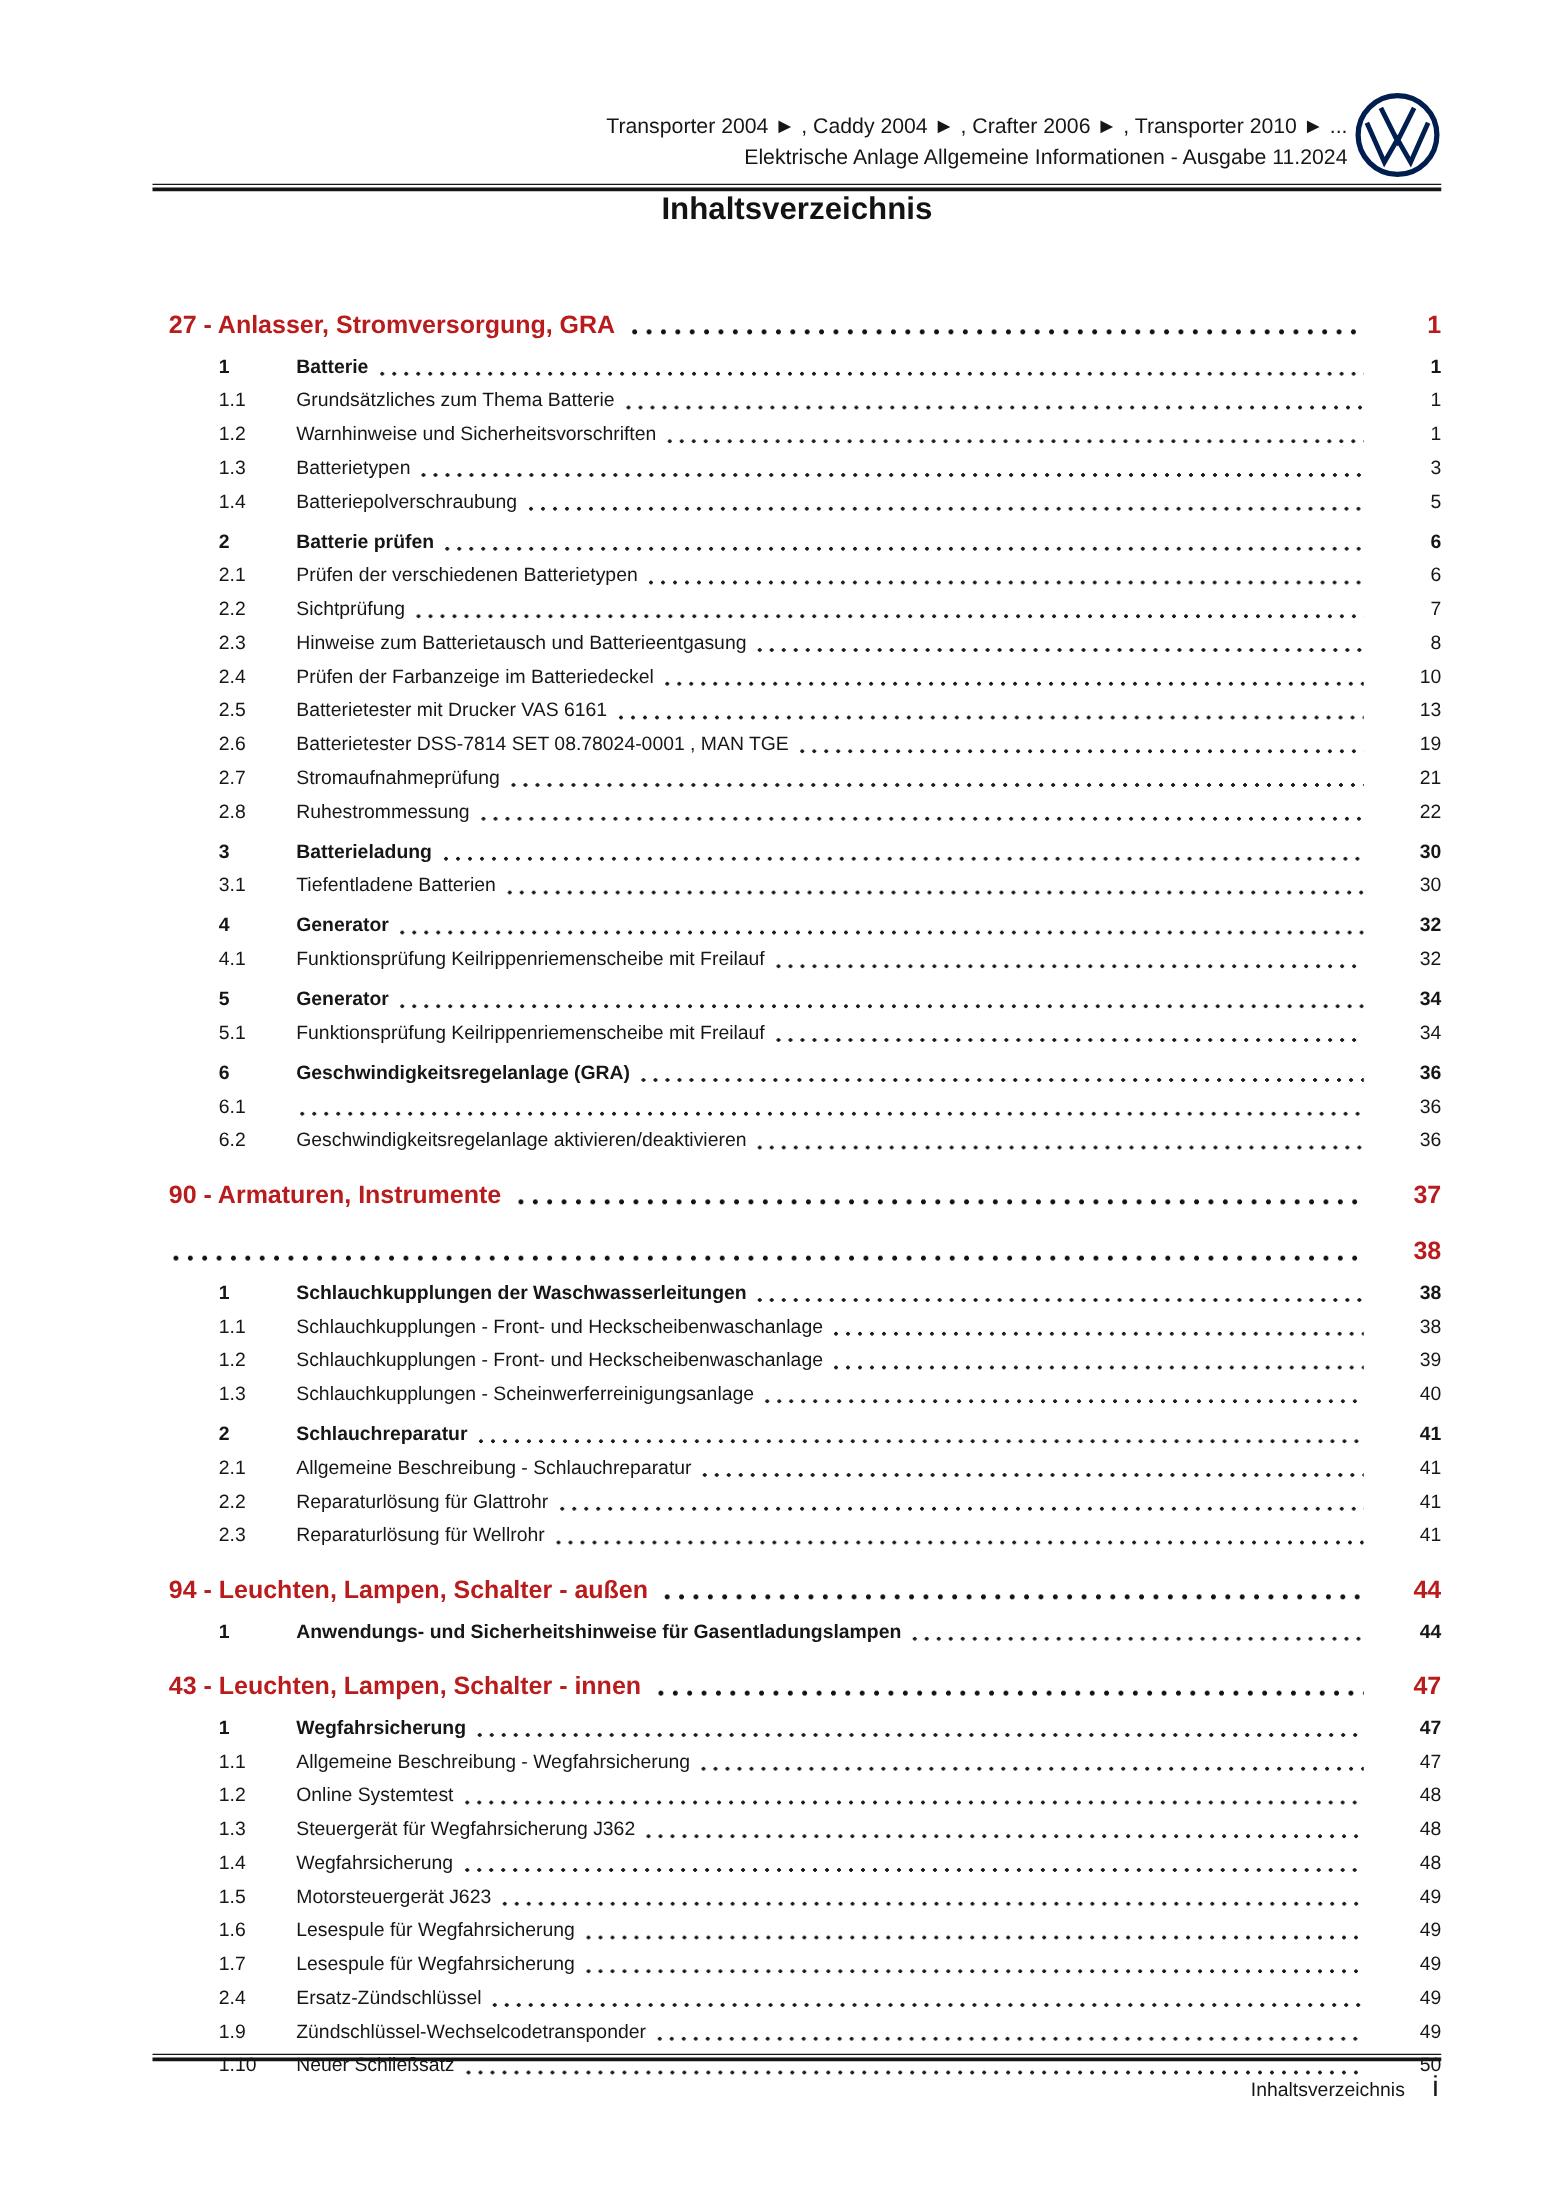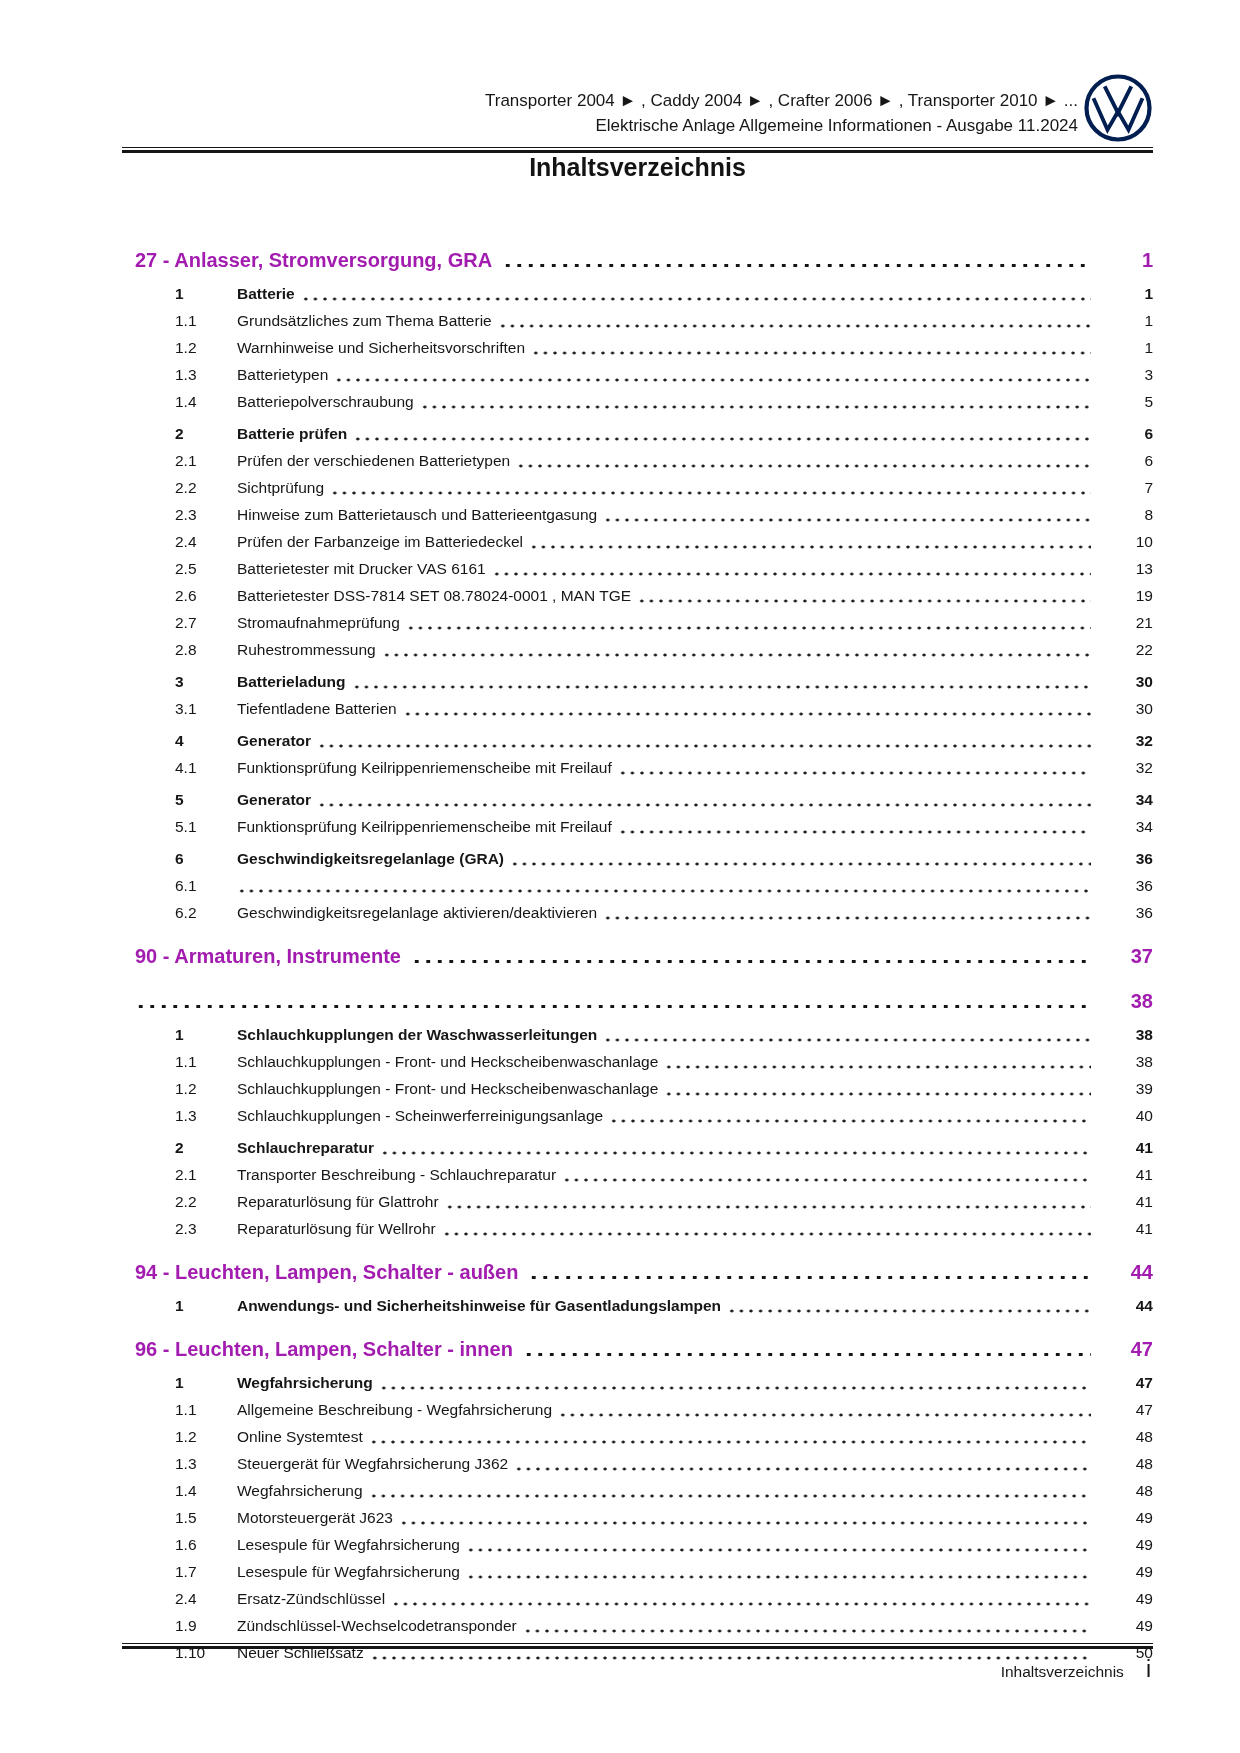--- a/index.html
+++ b/index.html
@@ -39,21 +39,21 @@
     position:absolute;top:153px;left:0;width:100%;
     text-align:center;
     font-size:25px;font-weight:bold;color:#131313;
   }
 
   
   .toc{position:absolute;top:230px;left:0;width:100%;}
   .row{display:flex;align-items:baseline;white-space:nowrap;}
   .chapter-row{
     font-size:20px;font-weight:bold;line-height:30px;
-    margin-top:15px;padding-left:13px;color:#a21caf;
+    margin-top:15px;padding-left:13px;color:#b91c1c;
   }
   .entry-row{
     font-size:15.5px;line-height:27px;
     padding-left:53px;color:#161616;
   }
   .entry-row.bold{font-weight:bold;margin-top:5px;}
   .e-num{flex:none;width:62px;}
   .e-title{flex:none;padding-right:6px;}
   .chapter-row .e-title{padding-right:10px;}
   .leader{
@@ -277,21 +277,21 @@
         <span class="e-page">40</span>
       </div>
       <div class="row entry-row bold">
         <span class="e-num">2</span>
         <span class="e-title">Schlauchreparatur</span>
         <span class="leader"></span>
         <span class="e-page">41</span>
       </div>
       <div class="row entry-row">
         <span class="e-num">2.1</span>
-        <span class="e-title">Transporter Beschreibung - Schlauchreparatur</span>
+        <span class="e-title">Allgemeine Beschreibung - Schlauchreparatur</span>
         <span class="leader"></span>
         <span class="e-page">41</span>
       </div>
       <div class="row entry-row">
         <span class="e-num">2.2</span>
         <span class="e-title">Reparaturlösung für Glattrohr</span>
         <span class="leader"></span>
         <span class="e-page">41</span>
       </div>
       <div class="row entry-row">
@@ -305,21 +305,21 @@
         <span class="leader"></span>
         <span class="e-page">44</span>
       </div>
       <div class="row entry-row bold">
         <span class="e-num">1</span>
         <span class="e-title">Anwendungs- und Sicherheitshinweise für Gasentladungslampen</span>
         <span class="leader"></span>
         <span class="e-page">44</span>
       </div>
       <div class="row chapter-row">
-        <span class="e-title">96 - Leuchten, Lampen, Schalter - innen</span>
+        <span class="e-title">43 - Leuchten, Lampen, Schalter - innen</span>
         <span class="leader"></span>
         <span class="e-page">47</span>
       </div>
       <div class="row entry-row bold">
         <span class="e-num">1</span>
         <span class="e-title">Wegfahrsicherung</span>
         <span class="leader"></span>
         <span class="e-page">47</span>
       </div>
       <div class="row entry-row">

